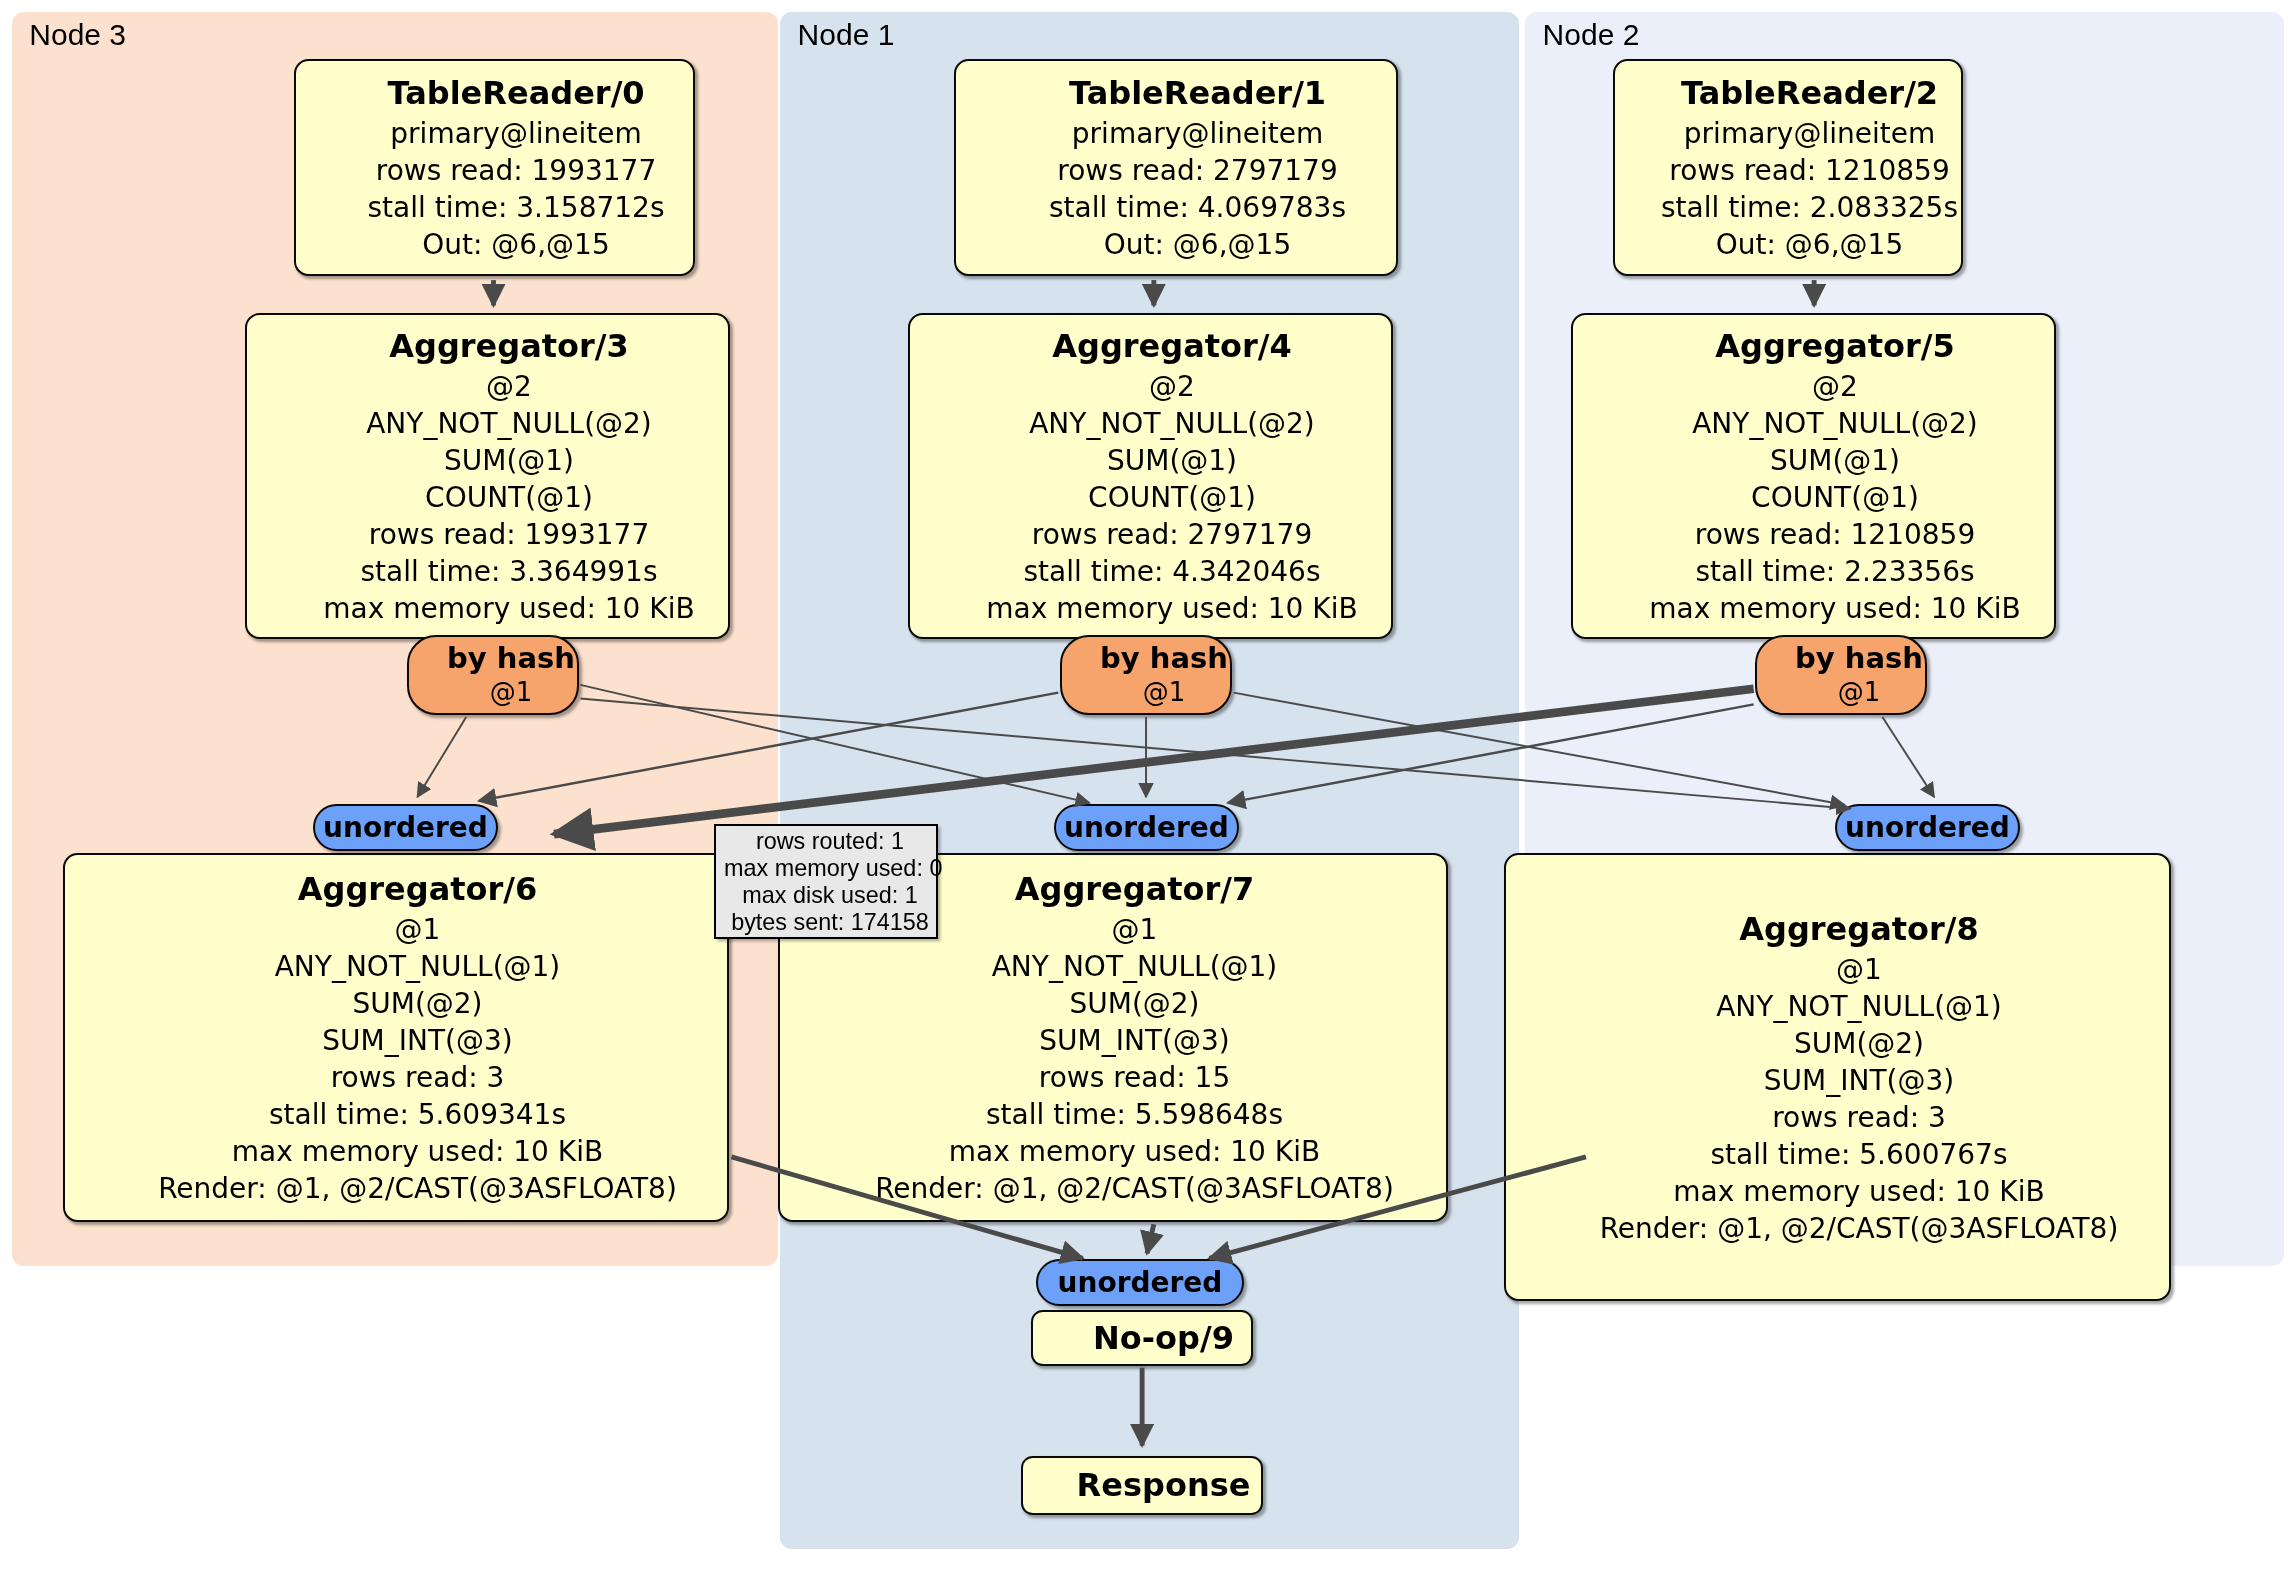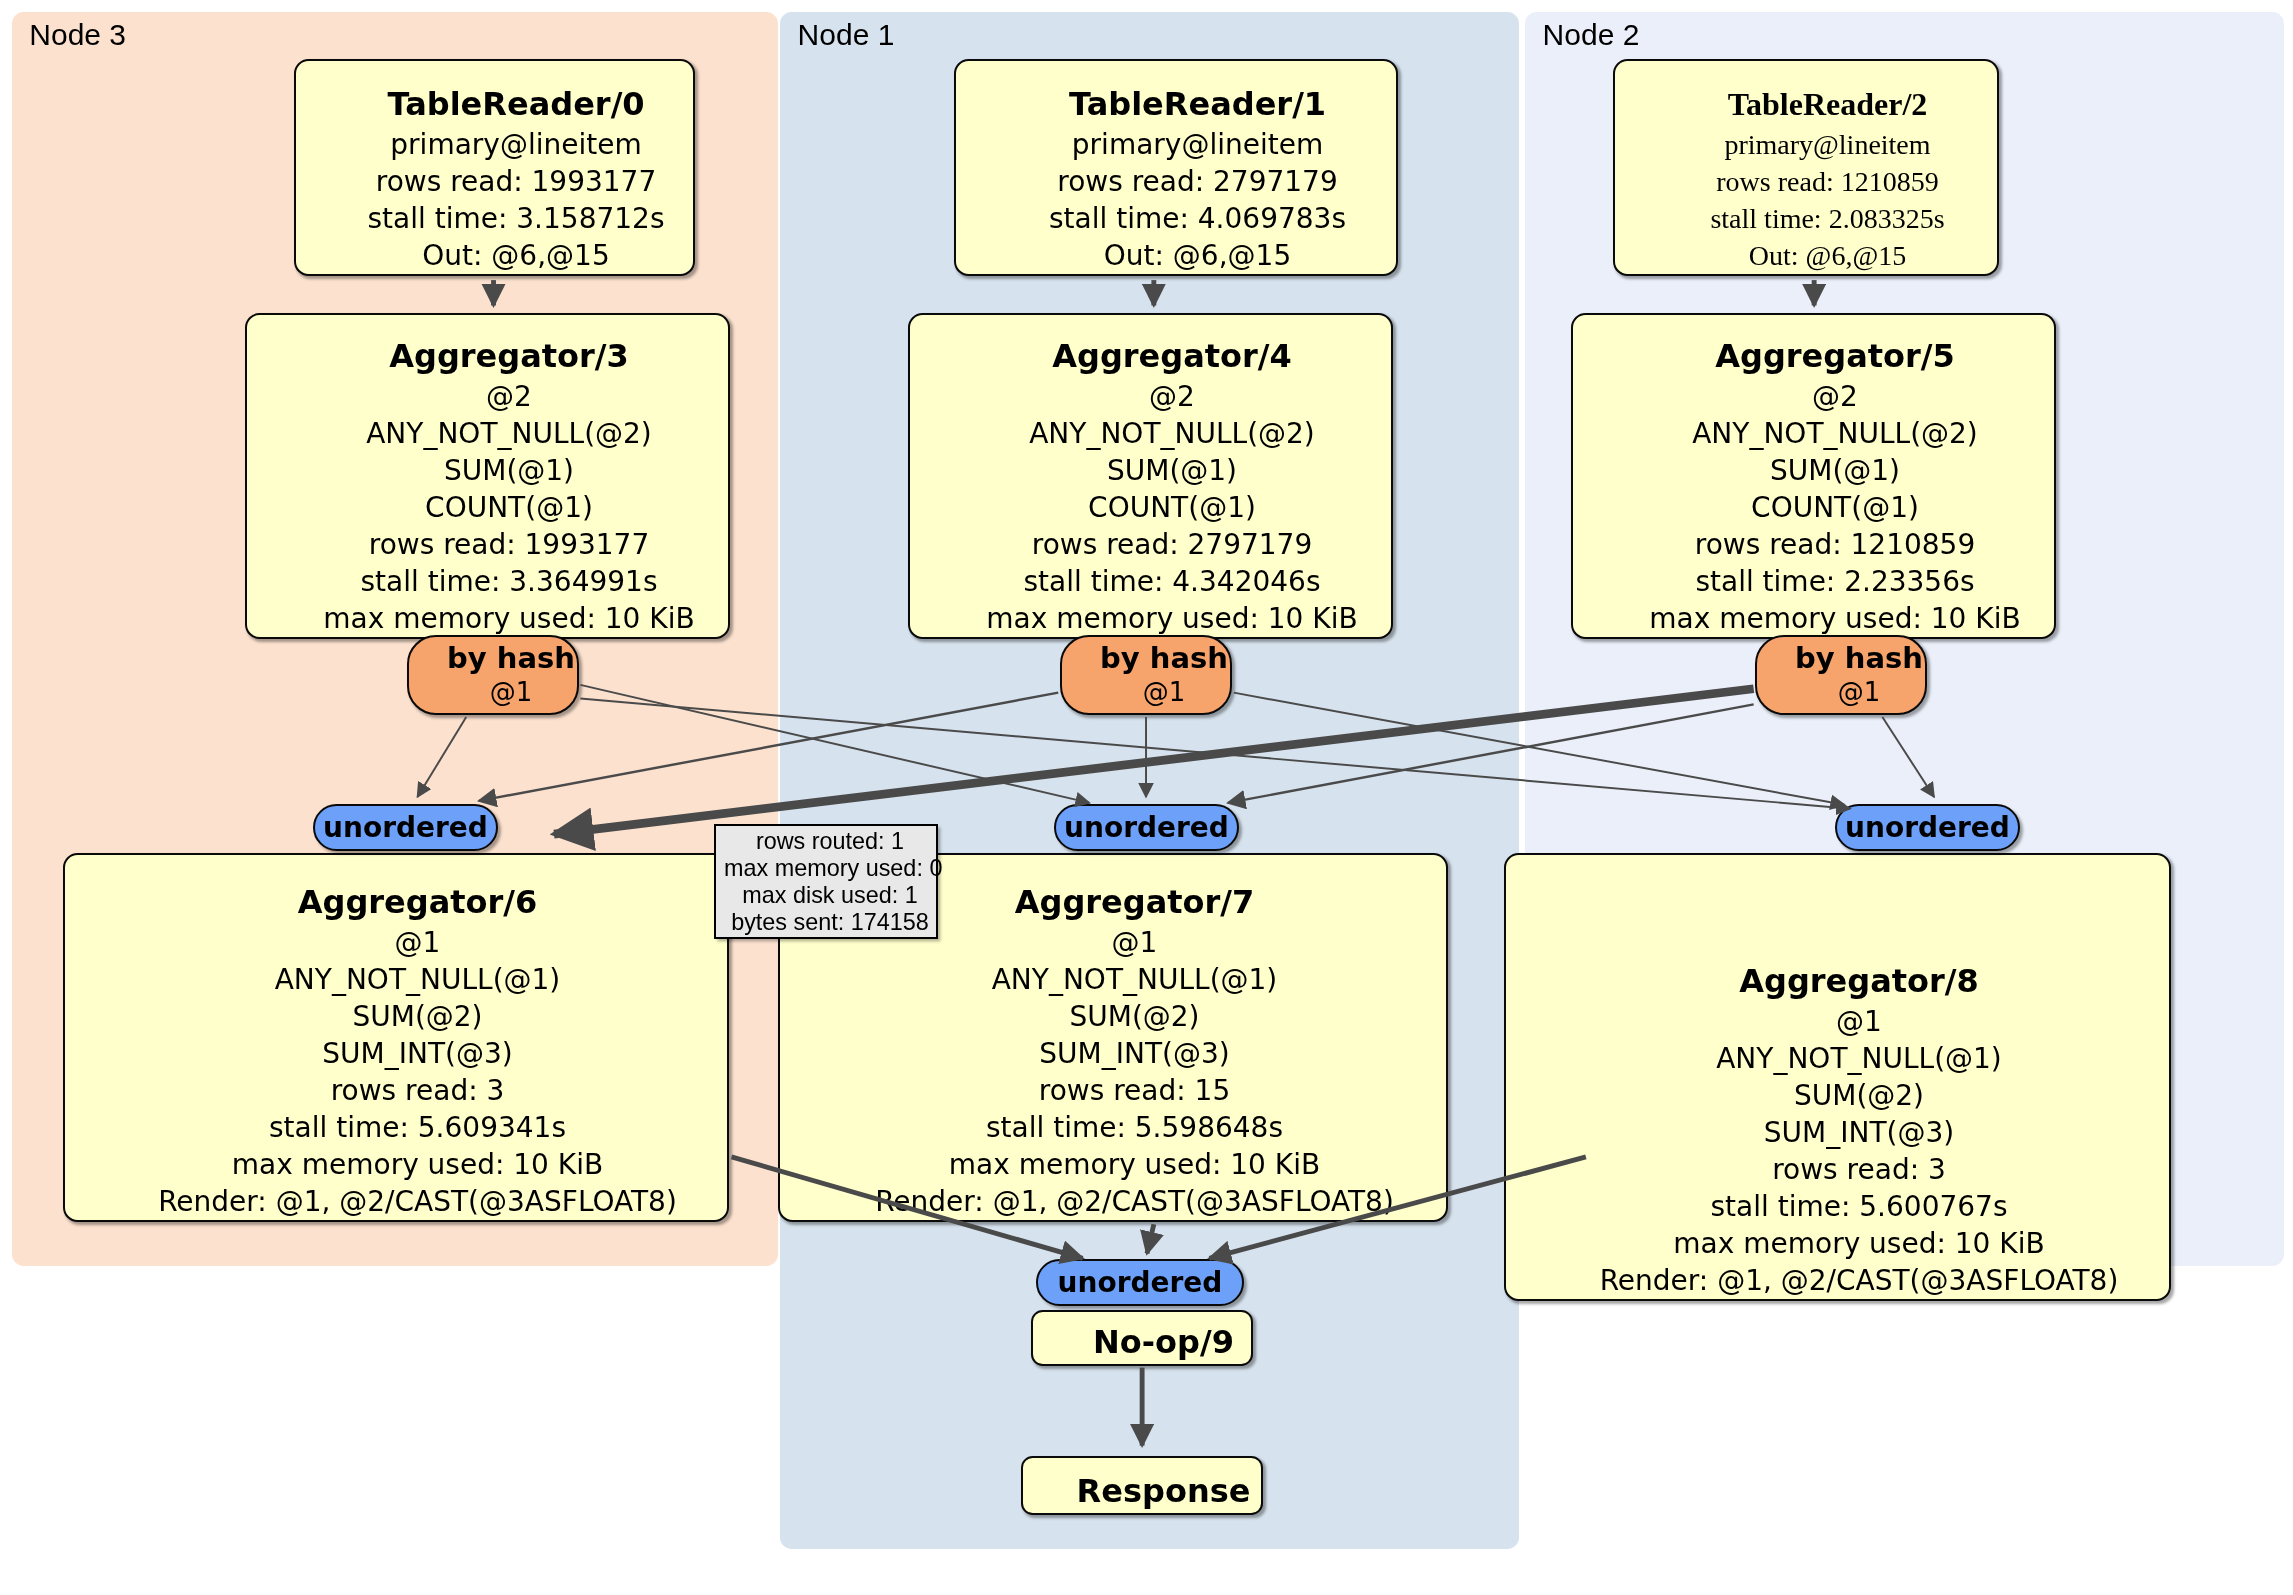--- a/index.html
+++ b/index.html
@@ -6,27 +6,27 @@
   .canvas{position:relative;width:2294px;height:1596px;overflow:hidden;
           font-family:"DejaVu Sans","Liberation Sans",sans-serif;color:#000;}
   .panel{position:absolute;border-radius:11.7px;z-index:0;}
   #panel-node3{left:11.7px;top:11.7px;width:766px;height:1254px;background:var(--panel-node3,#fbe1ce);}
   #panel-node1{left:780px;top:11.7px;width:739px;height:1537px;background:var(--panel-node1,#d6e2ed);}
   #panel-node2{left:1525px;top:11.7px;width:759px;height:1254px;background:var(--panel-node2,#eaeff9);}
   .panel-label{position:absolute;top:5.9px;left:17.6px;font-size:30px;
                font-family:"Liberation Sans",sans-serif;}
   .node-box{position:absolute;background:var(--box-fill,#ffffcc);border:2.9px solid #0a0a0a;
             border-radius:14.6px;box-shadow:2.9px 2.9px 2.9px rgba(0,0,0,0.35);z-index:3;
-            display:flex;flex-direction:column;justify-content:flex-end;align-items:center;
+            display:flex;flex-direction:column;justify-content:center;align-items:center;
             text-align:center;box-sizing:border-box;padding-left:43px;}
   .box-title{font-size:32px;font-weight:bold;line-height:43px;white-space:nowrap;}
   .box-line{font-size:28px;line-height:37px;white-space:nowrap;}
   #tr0{left:294px;top:59px;width:401px;height:217px;}
   #tr1{left:954px;top:59px;width:444px;height:217px;}
-  #tr2{left:1613px;top:59px;width:386px;height:217px;font-family:Liberation Serif, serif;}
+  #tr2{left:1613px;top:59px;width:350px;height:217px;}
   #agg3{left:245px;top:313px;width:485px;height:326px;}
   #agg4{left:908px;top:313px;width:485px;height:326px;}
   #agg5{left:1571px;top:313px;width:485px;height:326px;}
   #agg6{left:63px;top:853px;width:666px;height:369px;}
   #agg7{left:778px;top:853px;width:670px;height:369px;}
   #agg8{left:1504px;top:853px;width:667px;height:448px;}
   #noop{left:1031px;top:1310px;width:222px;height:56px;border-radius:11.7px;}
   #response{left:1021px;top:1456px;width:242px;height:59px;border-radius:11.7px;}
   .router{position:absolute;width:172px;height:80px;background:var(--router-fill,#f7a36c);
           border:2.9px solid #0a0a0a;border-radius:29px;z-index:4;text-align:center;

